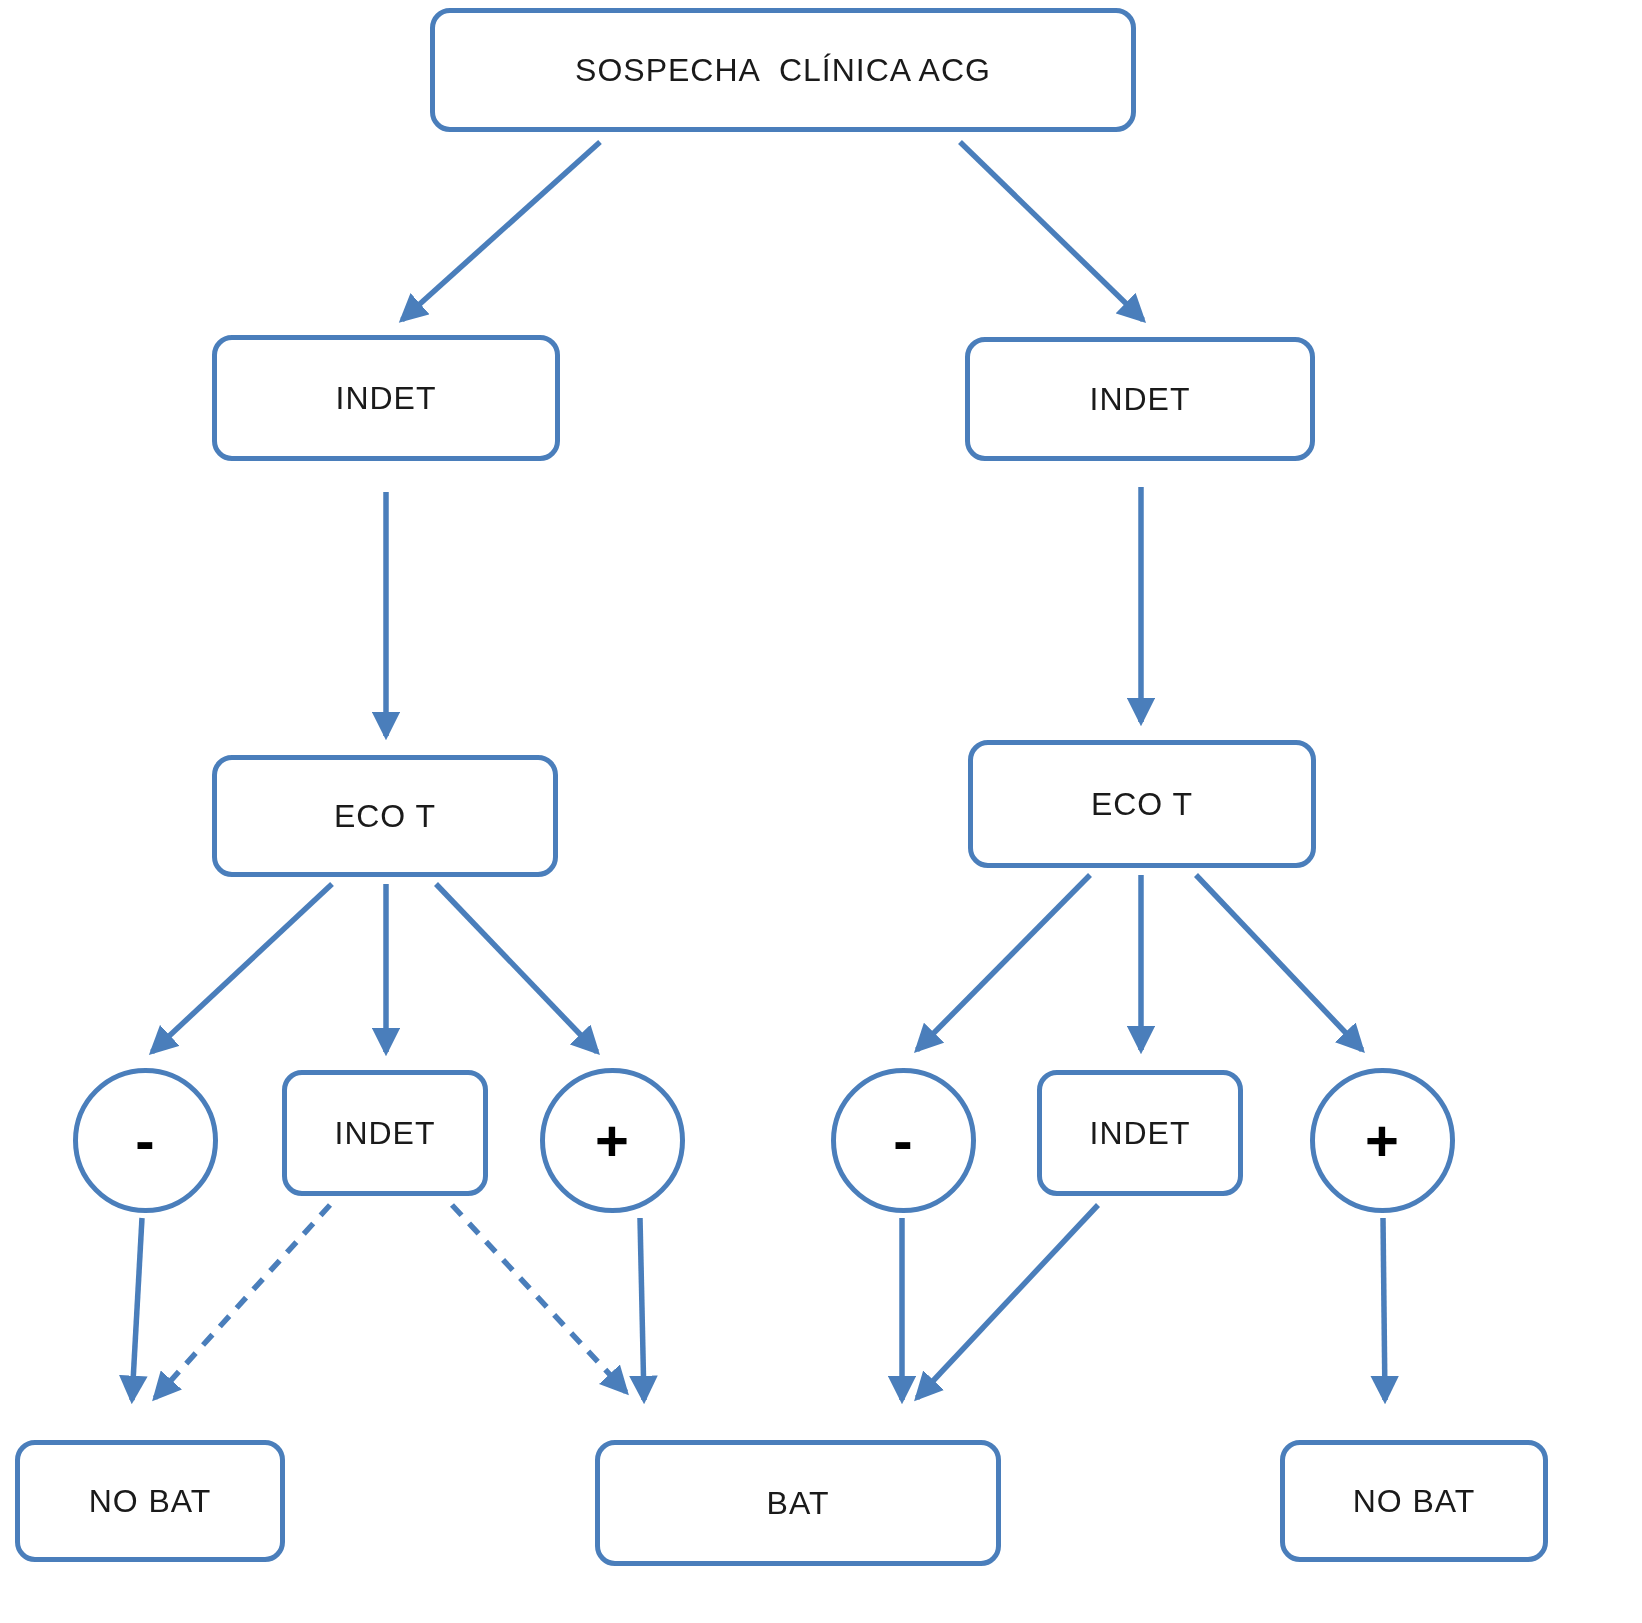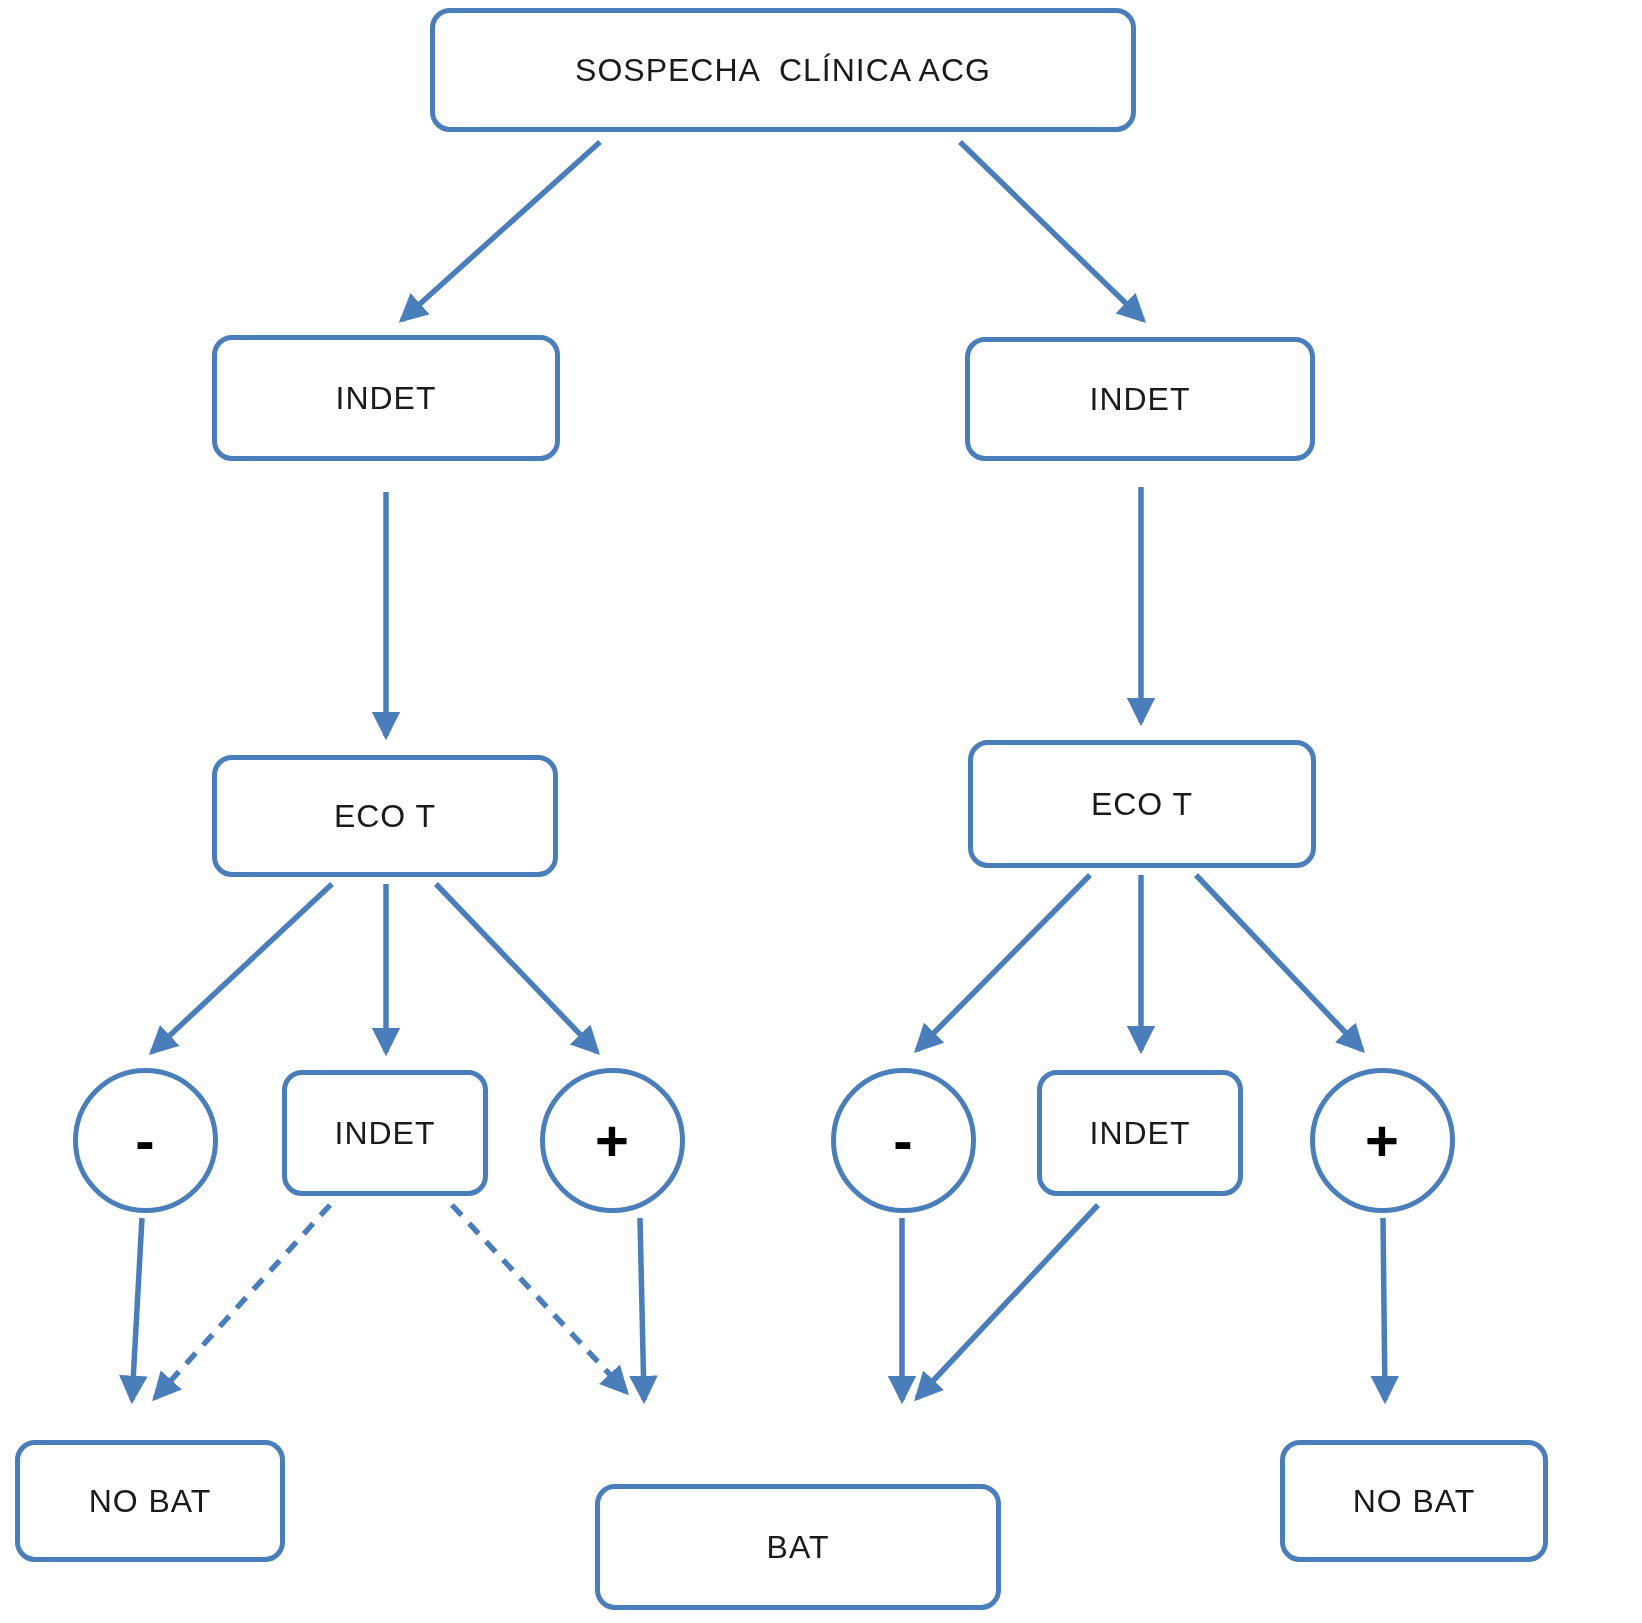--- a/index.html
+++ b/index.html
@@ -48,21 +48,21 @@
   .n-alta      { left: 965px;  top: 337px;  width: 350px; height: 124px; }
   .n-eco-left  { left: 212px;  top: 755px;  width: 346px; height: 122px; }
   .n-eco-right { left: 968px;  top: 740px;  width: 348px; height: 128px; }
   .n-neg-left  { left: 73px;   top: 1068px; width: 145px; height: 145px; }
   .n-indet-left{ left: 282px;  top: 1070px; width: 206px; height: 126px; }
   .n-pos-left  { left: 540px;  top: 1068px; width: 145px; height: 145px; }
   .n-neg-right { left: 831px;  top: 1068px; width: 145px; height: 145px; }
   .n-indet-right{ left: 1037px; top: 1070px; width: 206px; height: 126px; }
   .n-pos-right { left: 1310px; top: 1068px; width: 145px; height: 145px; }
   .n-nobat-left{ left: 15px;   top: 1440px; width: 270px; height: 122px; }
-  .n-bat       { left: 595px;  top: 1440px; width: 406px; height: 126px; margin-top: 44px; }
+  .n-bat       { left: 595px;  top: 1440px; width: 406px; height: 126px; }
   .n-nobat-right{ left: 1280px; top: 1440px; width: 268px; height: 122px; }
 </style>
 </head>
 <body>
 
 <div class="canvas">
 
   <svg class="edges" viewBox="0 0 1642 1623" xmlns="http://www.w3.org/2000/svg">
     <defs>
       <marker id="arrow" viewBox="0 0 10 10" refX="8.5" refY="5" markerWidth="5.2" markerHeight="5.2" orient="auto-start-reverse">

